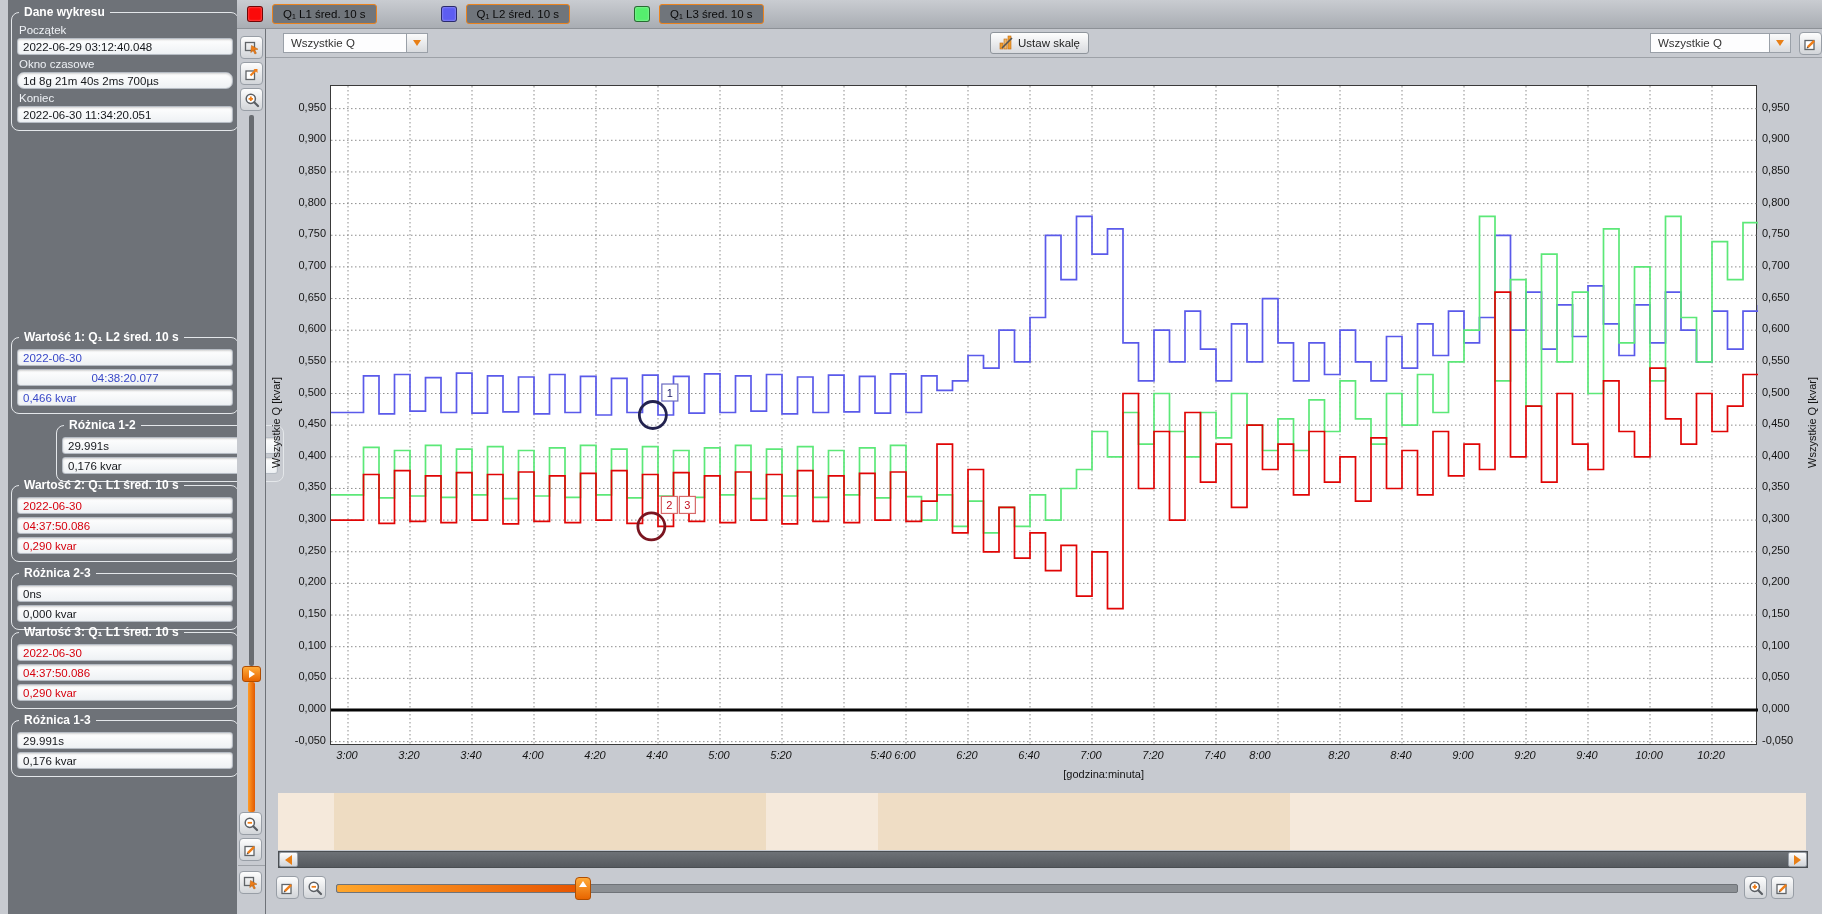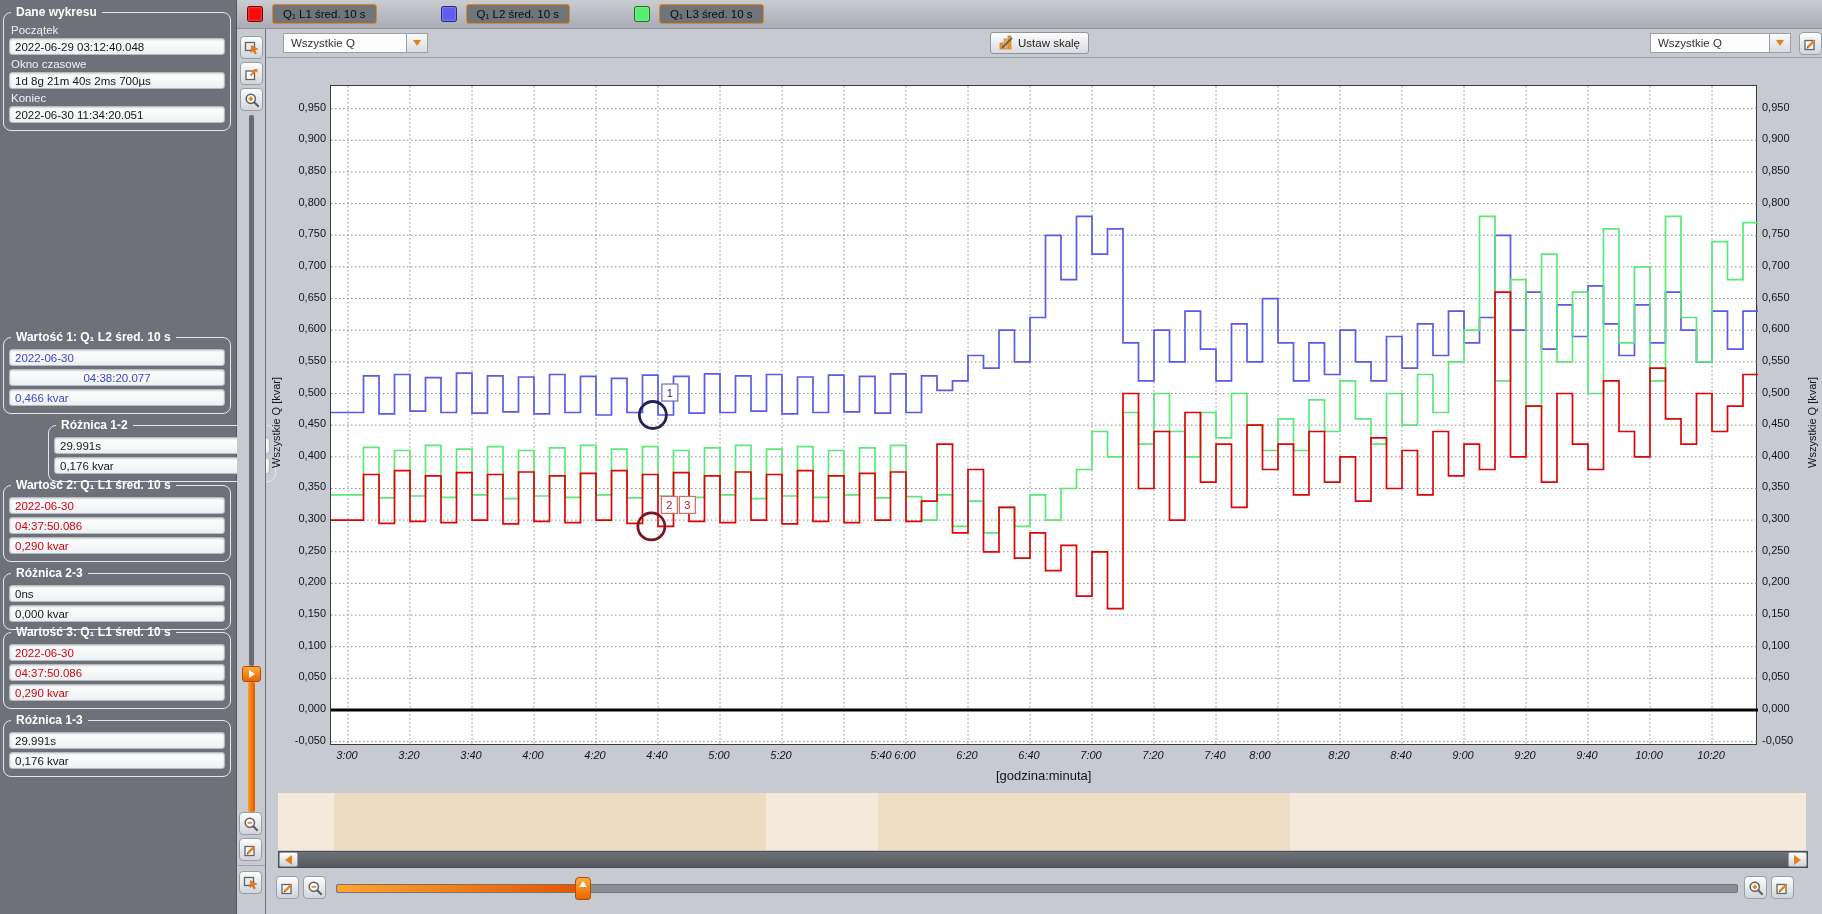--- a/index.html
+++ b/index.html
@@ -1,21 +1,21 @@
 <!DOCTYPE html>
 <html><head>
 <meta charset="utf-8">
 <style>
   * { margin:0; padding:0; box-sizing:border-box; }
   html,body { width:1822px; height:914px; }
   body { font-family:"Liberation Sans","DejaVu Sans",sans-serif; font-size:11px; background:#c7cad0; position:relative; overflow:hidden; }
   #app { position:absolute; inset:0; width:1822px; height:914px; background:#c7cad0; }
 
   
-  #left-panel { position:absolute; left:0; top:0; width:237px; height:914px; background:#6e7278; border-right:1px solid #54585e; }
+  #left-panel { position:absolute; left:8px; top:0; width:237px; height:914px; background:#6e7278; border-right:1px solid #54585e; }
   .grp { position:absolute; left:3px; width:228px; border:1px solid #e4e7ea; border-radius:8px; padding:3px 5px 4px 5px; }
   .grp-legend { color:#ffffff; font-weight:bold; font-size:12px; padding:0 5px; margin-left:2px; }
   .fld-label { color:#eef1f5; font-size:11.5px; margin:2px 0 1px 2px; }
   .field { height:17px; line-height:16px; background:linear-gradient(#ffffff,#eef1f4); border:1px solid #b6bcc4; border-radius:3px; padding:0 5px; font-size:11.5px; margin:2px 0 3px 0; box-shadow:inset 0 1px 2px rgba(0,0,0,.18); overflow:hidden; white-space:nowrap; }
 
   
   #legend-row { position:absolute; left:237px; top:0; width:1585px; height:29px; background:linear-gradient(#c9ccd1,#a9adb3); border-bottom:1px solid #8d9197; display:flex; align-items:center; padding-left:10px; }
   .leg-item { display:flex; align-items:center; gap:9px; margin-right:64px; }
   .swatch { width:16px; height:16px; border-radius:3px; border:1px solid rgba(0,0,0,.55); box-shadow:inset 0 0 2px rgba(255,255,255,.6); }
   .leg-btn { height:20px; line-height:18px; padding:0 10px; background:#70757b; border:1px solid #ea831f; border-radius:3px; color:#0a0a0a; font-size:11.5px; white-space:nowrap; cursor:default; }
@@ -37,21 +37,21 @@
   #vtrack-lower { position:absolute; left:11px; top:653px; width:7px; height:130px; background:linear-gradient(90deg,#ff9c28,#e25900); border-radius:2px; }
   #v-handle { position:absolute; left:5px; top:637px; width:19px; height:16px; background:linear-gradient(#ffab3a,#e86500); border:1px solid #b04d00; border-radius:3px; display:flex; align-items:center; justify-content:center; }
   .tri-right-w { width:0; height:0; border-top:4.5px solid transparent; border-bottom:4.5px solid transparent; border-left:6px solid #ffffff; }
   .strip-divider { position:absolute; left:1px; top:836px; width:27px; height:0; border-top:1px solid #9da1a7; }
 
   
   #plot { position:absolute; left:330px; top:85px; width:1427px; height:660px; background:#ffffff; border:1px solid #3a3a3a; }
   .ytl { position:absolute; left:284px; width:42px; text-align:right; font-size:11px; color:#141414; }
   .ytr { position:absolute; left:1762px; width:44px; text-align:left; font-size:11px; color:#141414; }
   .xtl { position:absolute; top:749px; width:44px; text-align:center; font-size:11px; color:#141414;font-style:italic; }
-  #xlabel { position:absolute; left:996px; top:768px; width:200px; text-align:left; font-size:13px; color:#141414; }
+  #xlabel { position:absolute; left:944px; top:768px; width:200px; text-align:right; font-size:11px; color:#141414; }
   .vtitle { position:absolute; font-size:11px; color:#141414; transform:rotate(-90deg); transform-origin:left top; white-space:nowrap; }
   #vtitle-left { left:270px; top:468px; }
   #vtitle-right { left:1806px; top:468px; }
 
   
   #overview-band { position:absolute; left:278px; top:793px; width:1528px; height:57px; background:#f5e9db; overflow:hidden; }
   .ov-stripe { position:absolute; top:0; height:57px; }
   #h-scrollbar { position:absolute; left:278px; top:851px; width:1530px; height:17px; background:linear-gradient(#6d7176,#565a5f); border:1px solid #4a4e52; }
   .scroll-btn { position:absolute; top:0; width:19px; height:15px; background:linear-gradient(#fdfdfd,#d2d5d9); border:1px solid #989ea6; border-radius:2px; display:flex; align-items:center; justify-content:center; }
   .tri-left-o { width:0; height:0; border-top:5px solid transparent; border-bottom:5px solid transparent; border-right:7px solid #e87f16; }
@@ -66,21 +66,21 @@
 <body>
 
 <div id="app">
 
   <div id="left-panel">
       <fieldset class="grp" style="top: 5px;">
         <legend class="grp-legend">Dane wykresu</legend>
         <div class="fld-label">Początek</div>
         <div class="field" style="color: rgb(20, 22, 26);">2022-06-29 03:12:40.048</div>
         <div class="fld-label">Okno czasowe</div>
-        <div class="field" style="color: rgb(20, 22, 26);">1d 8g 21m 40s 2ms 700µs</div>
+        <div class="field" style="color: rgb(20, 22, 26); border-radius: 7px;">1d 8g 21m 40s 2ms 700µs</div>
         <div class="fld-label">Koniec</div>
         <div class="field" style="color: rgb(20, 22, 26);">2022-06-30 11:34:20.051</div>
       </fieldset>
       <fieldset class="grp" style="top: 330px;">
         <legend class="grp-legend">Wartość 1: Q₁ L2 śred. 10 s</legend>
         <div class="field" style="color: rgb(57, 72, 200);">2022-06-30</div>
         <div class="field" style="color: rgb(57, 72, 200); text-align: center;">04:38:20.077</div>
         <div class="field" style="color: rgb(57, 72, 200);">0,466 kvar</div>
       </fieldset>
       <fieldset class="grp" style="top: 418px; margin-left: 45px;">

